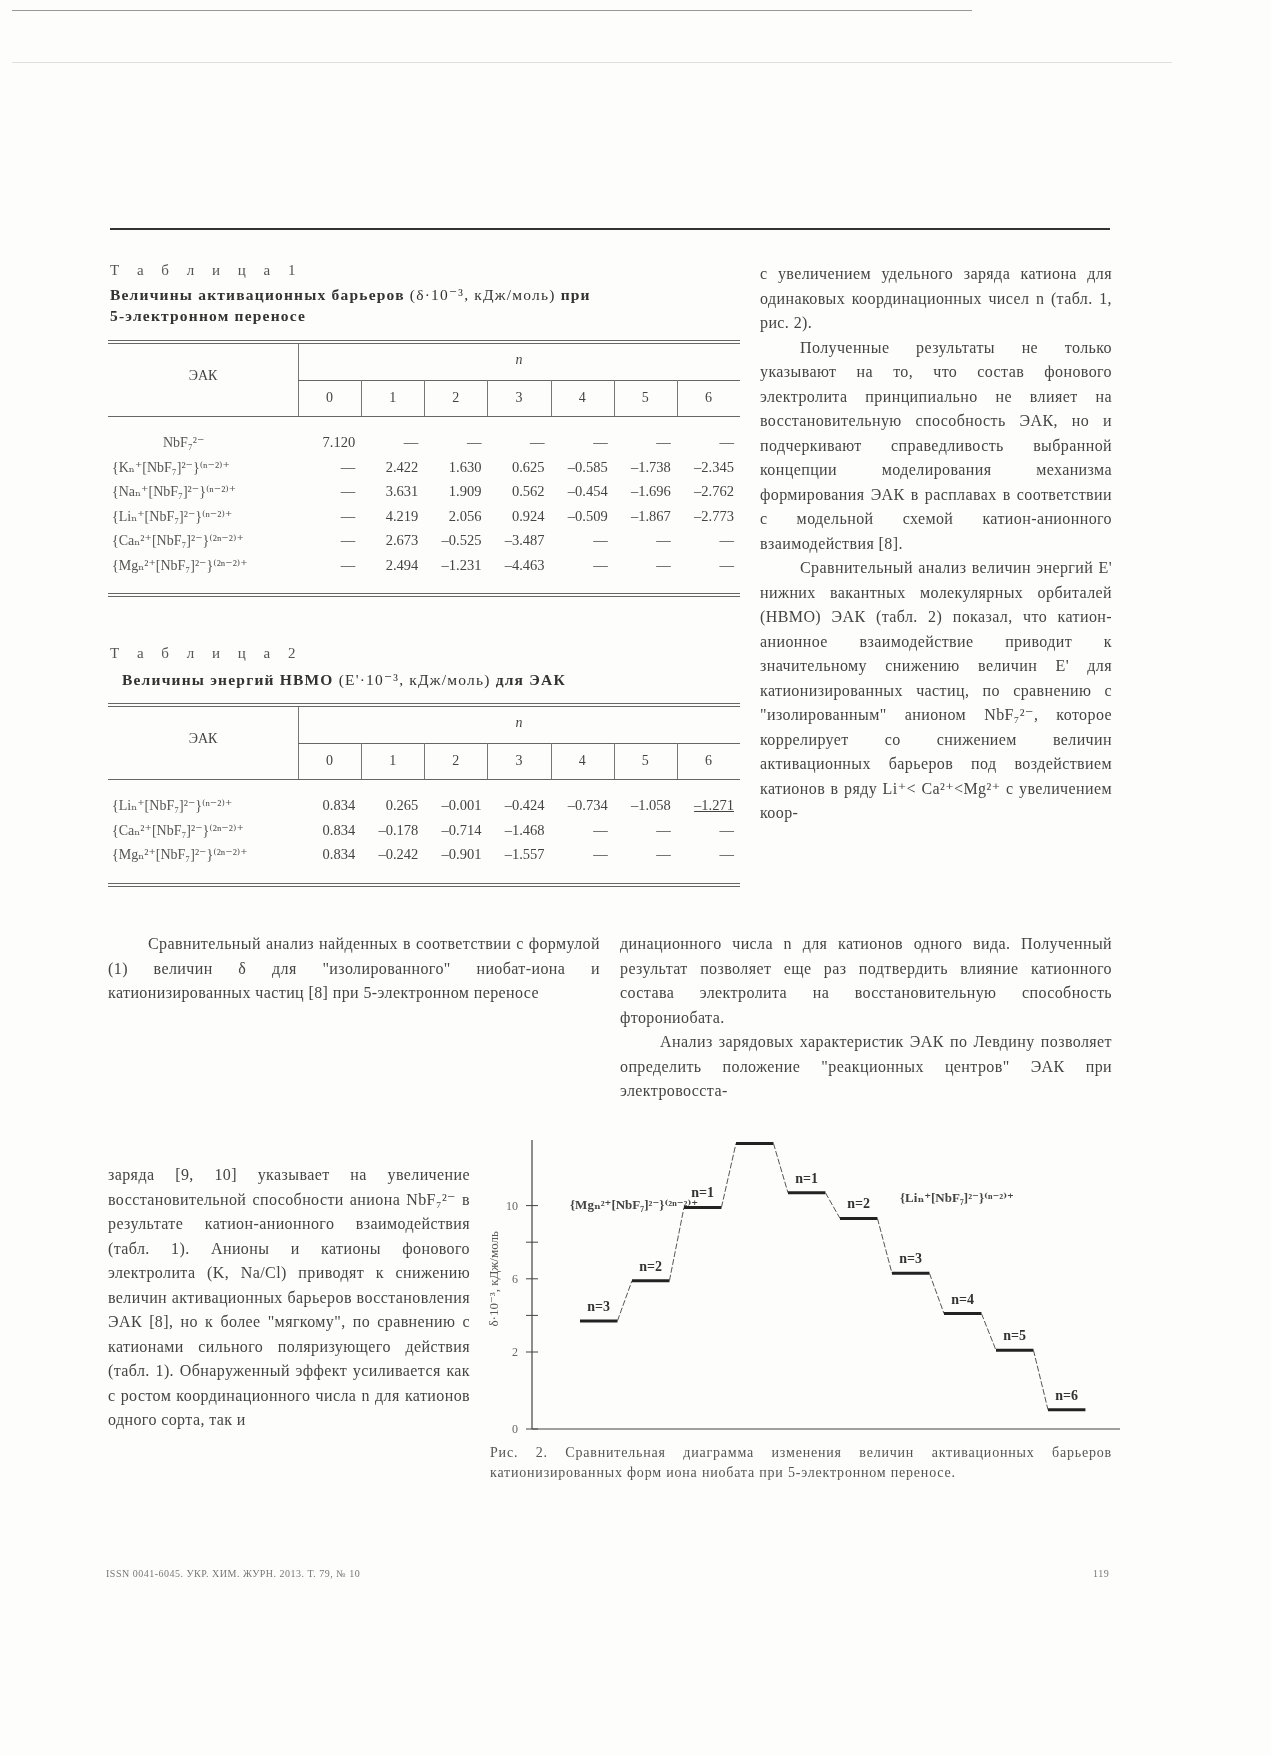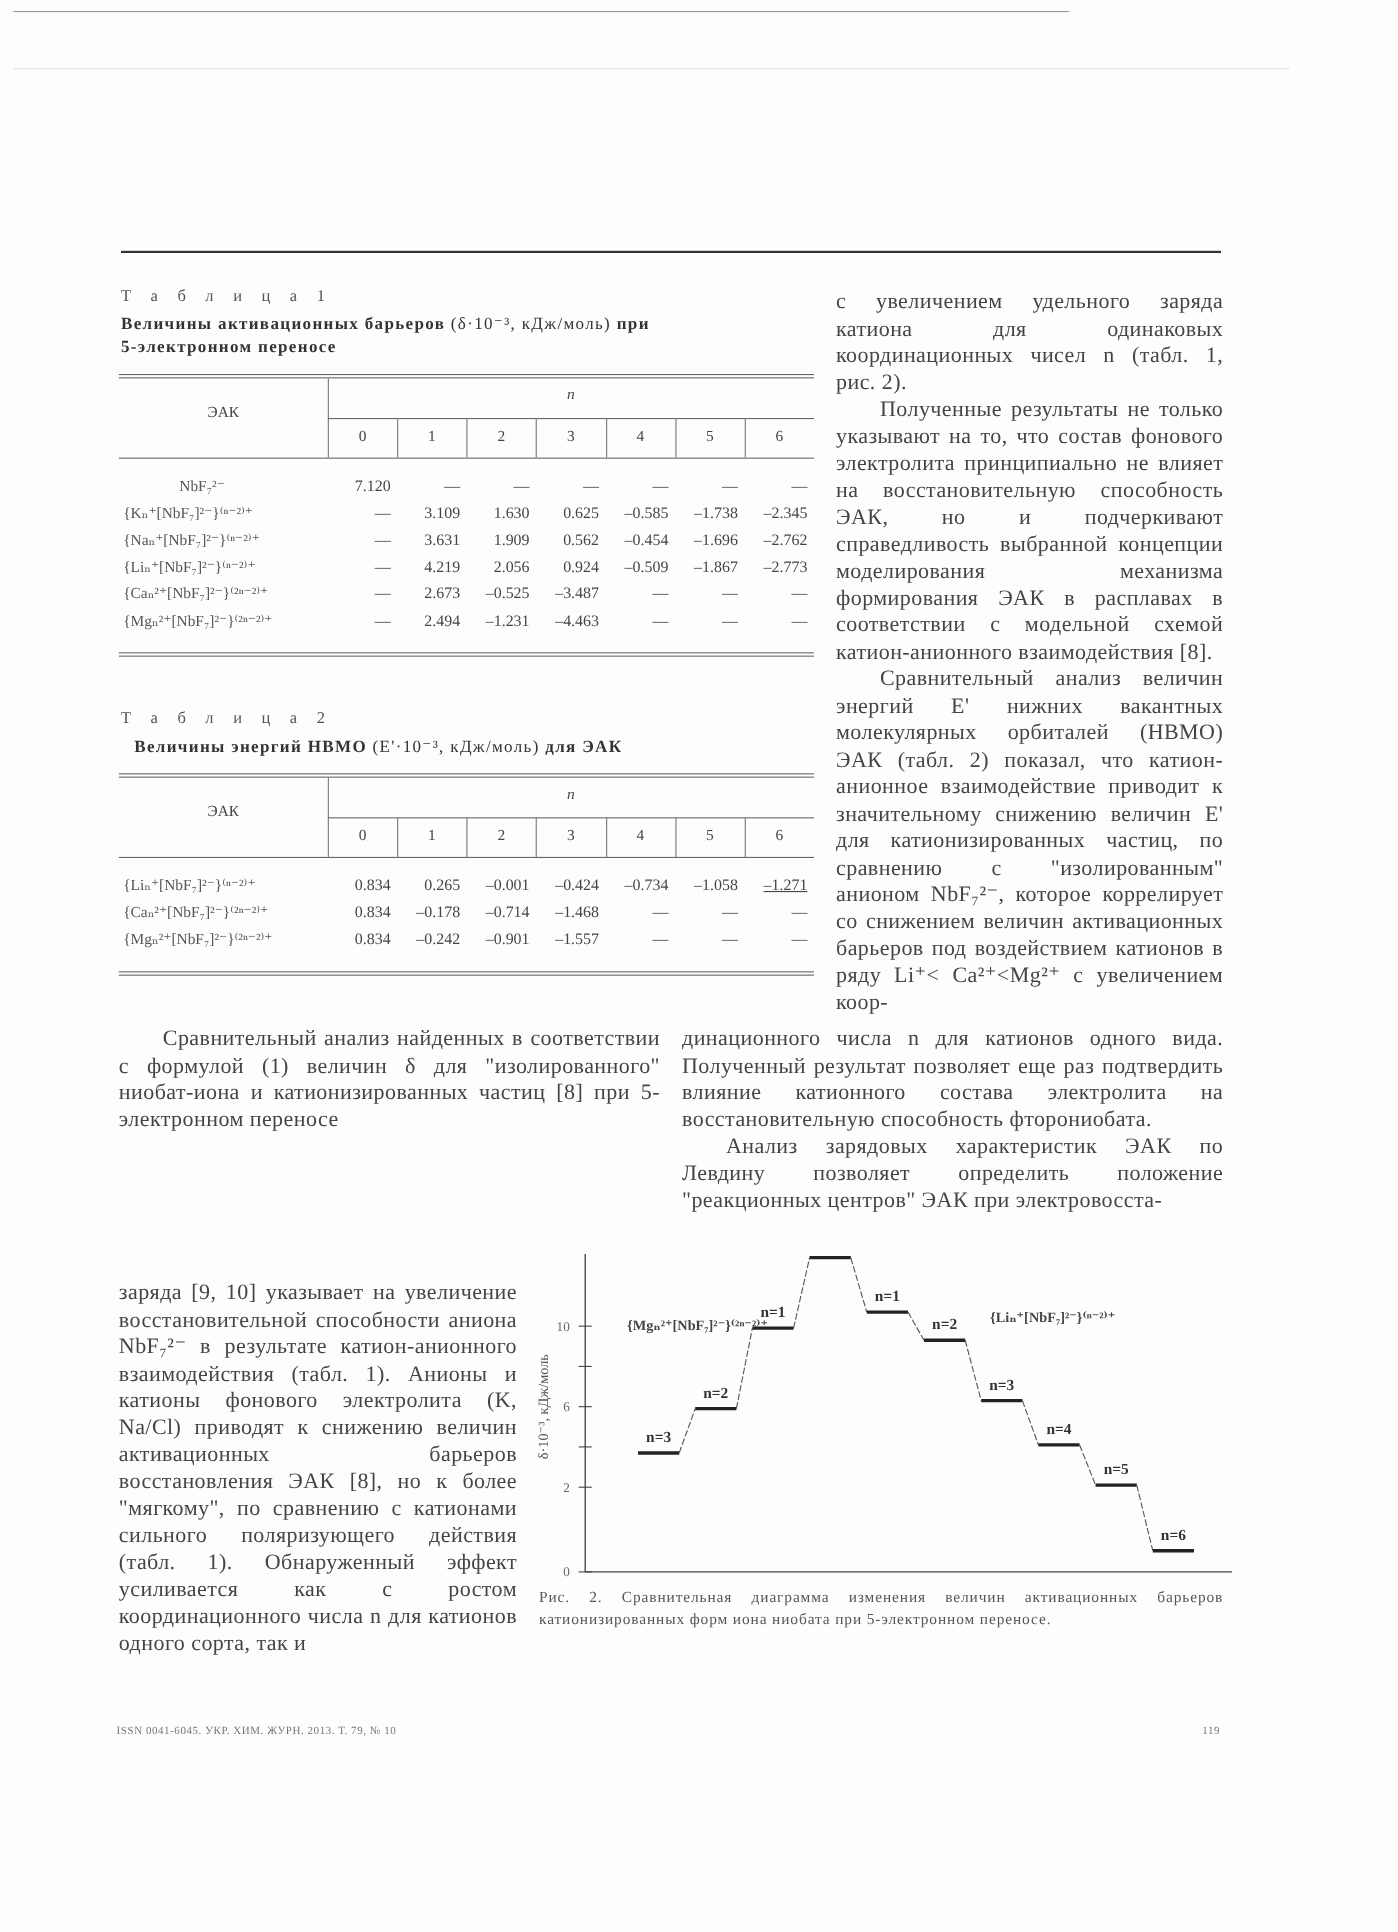--- a/index.html
+++ b/index.html
@@ -13,21 +13,21 @@
   .scan-mark { height: 1px; background: #bbb; }
   .tbl-label { font-size: 15px; letter-spacing: 7px; color: #555; }
   .tbl-title { font-size: 15.5px; font-weight: bold; letter-spacing: 1.2px; color: #333; line-height: 21px; }
   .tbl-title .norm { font-weight: normal; }
   .dbl-rule { border-top: 1px solid #666; border-bottom: 1px solid #666; height: 2px; }
   .sgl-rule { height: 1px; background: #666; }
   .vline { width: 1px; background: #777; }
   .cell { font-size: 14px; text-align: center; color: #444; }
   .num { font-size: 14.5px; color: #444; text-align: right; }
   .rowlabel { font-size: 14px; color: #555; white-space: nowrap; }
-  .body-text { font-size: 20px; line-height: 24.5px; color: #444; text-align: justify; letter-spacing: 0.4px; }
+  .body-text { font-size: 16px; line-height: 24.5px; color: #444; text-align: justify; letter-spacing: 0.4px; }
   .body-text p { margin: 0; }
   .indent { text-indent: 40px; }
   .caption { font-size: 14px; line-height: 20px; letter-spacing: 0.8px; color: #555; }
   .footer { font-size: 10px; color: #777; letter-spacing: 0.5px; }
   svg text { font-family: "Liberation Serif", "DejaVu Serif", serif; }
 </style>
 </head>
 <body>
 
 <div class="abs scan-mark" style="left:12px;top:10px;width:960px;background:#999;"></div>
@@ -65,21 +65,21 @@
     <div class="abs rowlabel" style="left:55px;top:90px;">NbF₇²⁻</div>
     <div class="abs num" style="left:184px;top:90px;width:63.142857142857146px;">7.120</div>
     <div class="abs num" style="left:247.14285714285714px;top:90px;width:63.142857142857146px;">—</div>
     <div class="abs num" style="left:310.2857142857143px;top:90px;width:63.142857142857146px;">—</div>
     <div class="abs num" style="left:373.42857142857144px;top:90px;width:63.142857142857146px;">—</div>
     <div class="abs num" style="left:436.57142857142856px;top:90px;width:63.142857142857146px;">—</div>
     <div class="abs num" style="left:499.7142857142857px;top:90px;width:63.142857142857146px;">—</div>
     <div class="abs num" style="left:562.8571428571429px;top:90px;width:63.142857142857146px;">—</div>
     <div class="abs rowlabel" style="left:4px;top:114.5px;">{Kₙ⁺[NbF₇]²⁻}⁽ⁿ⁻²⁾⁺</div>
     <div class="abs num" style="left:184px;top:114.5px;width:63.142857142857146px;">—</div>
-    <div class="abs num" style="left:247.14285714285714px;top:114.5px;width:63.142857142857146px;">3.109</div>
+    <div class="abs num" style="left:247.14285714285714px;top:114.5px;width:63.142857142857146px;">2.422</div>
     <div class="abs num" style="left:310.2857142857143px;top:114.5px;width:63.142857142857146px;">1.630</div>
     <div class="abs num" style="left:373.42857142857144px;top:114.5px;width:63.142857142857146px;">0.625</div>
     <div class="abs num" style="left:436.57142857142856px;top:114.5px;width:63.142857142857146px;">–0.585</div>
     <div class="abs num" style="left:499.7142857142857px;top:114.5px;width:63.142857142857146px;">–1.738</div>
     <div class="abs num" style="left:562.8571428571429px;top:114.5px;width:63.142857142857146px;">–2.345</div>
     <div class="abs rowlabel" style="left:4px;top:139px;">{Naₙ⁺[NbF₇]²⁻}⁽ⁿ⁻²⁾⁺</div>
     <div class="abs num" style="left:184px;top:139px;width:63.142857142857146px;">—</div>
     <div class="abs num" style="left:247.14285714285714px;top:139px;width:63.142857142857146px;">3.631</div>
     <div class="abs num" style="left:310.2857142857143px;top:139px;width:63.142857142857146px;">1.909</div>
     <div class="abs num" style="left:373.42857142857144px;top:139px;width:63.142857142857146px;">0.562</div>

